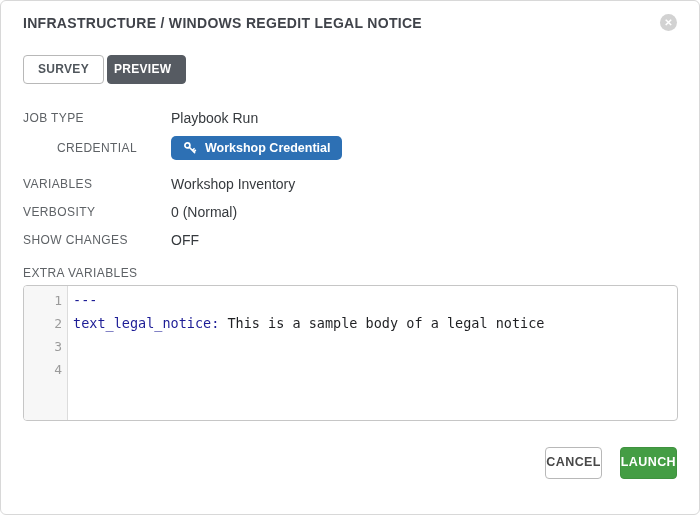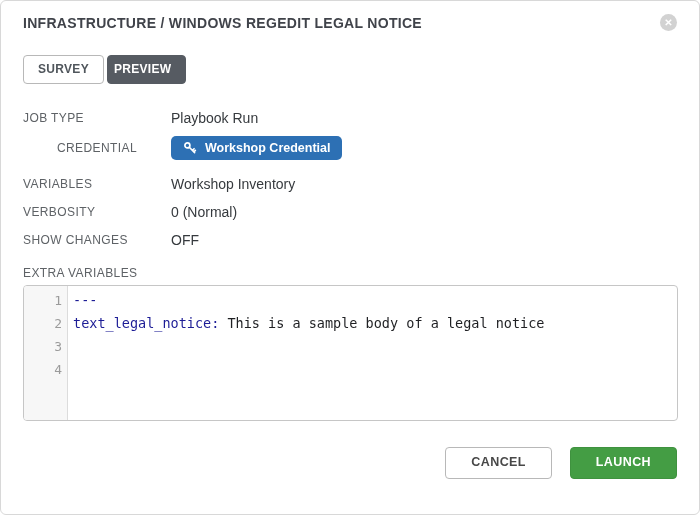--- a/index.html
+++ b/index.html
@@ -93,21 +93,21 @@
   }
   .cm-key { color: #1d1d96; }
   .cm-text { color: #1f2023; }
   
   .footer {
     margin-top: 26px;
     display: flex; justify-content: flex-end; gap: 18px;
   }
   .btn {
     font-size: 12.5px; font-weight: bold; letter-spacing: 0.4px;
-    border-radius: 4px; padding: 8px 25px; cursor: pointer; line-height: 1.1;
+    border-radius: 4px; padding: 8px 0; cursor: pointer; line-height: 1.1;
   }
   .btn-cancel { background: #ffffff; color: #484848; border: 1px solid #b8b8b8; }
   .btn-launch { background: #449d44; color: #ffffff; border: 1px solid #3f923f; }
 </style>
 </head>
 <body>
 
 <div class="modal">
 
   <div class="modal-header">

